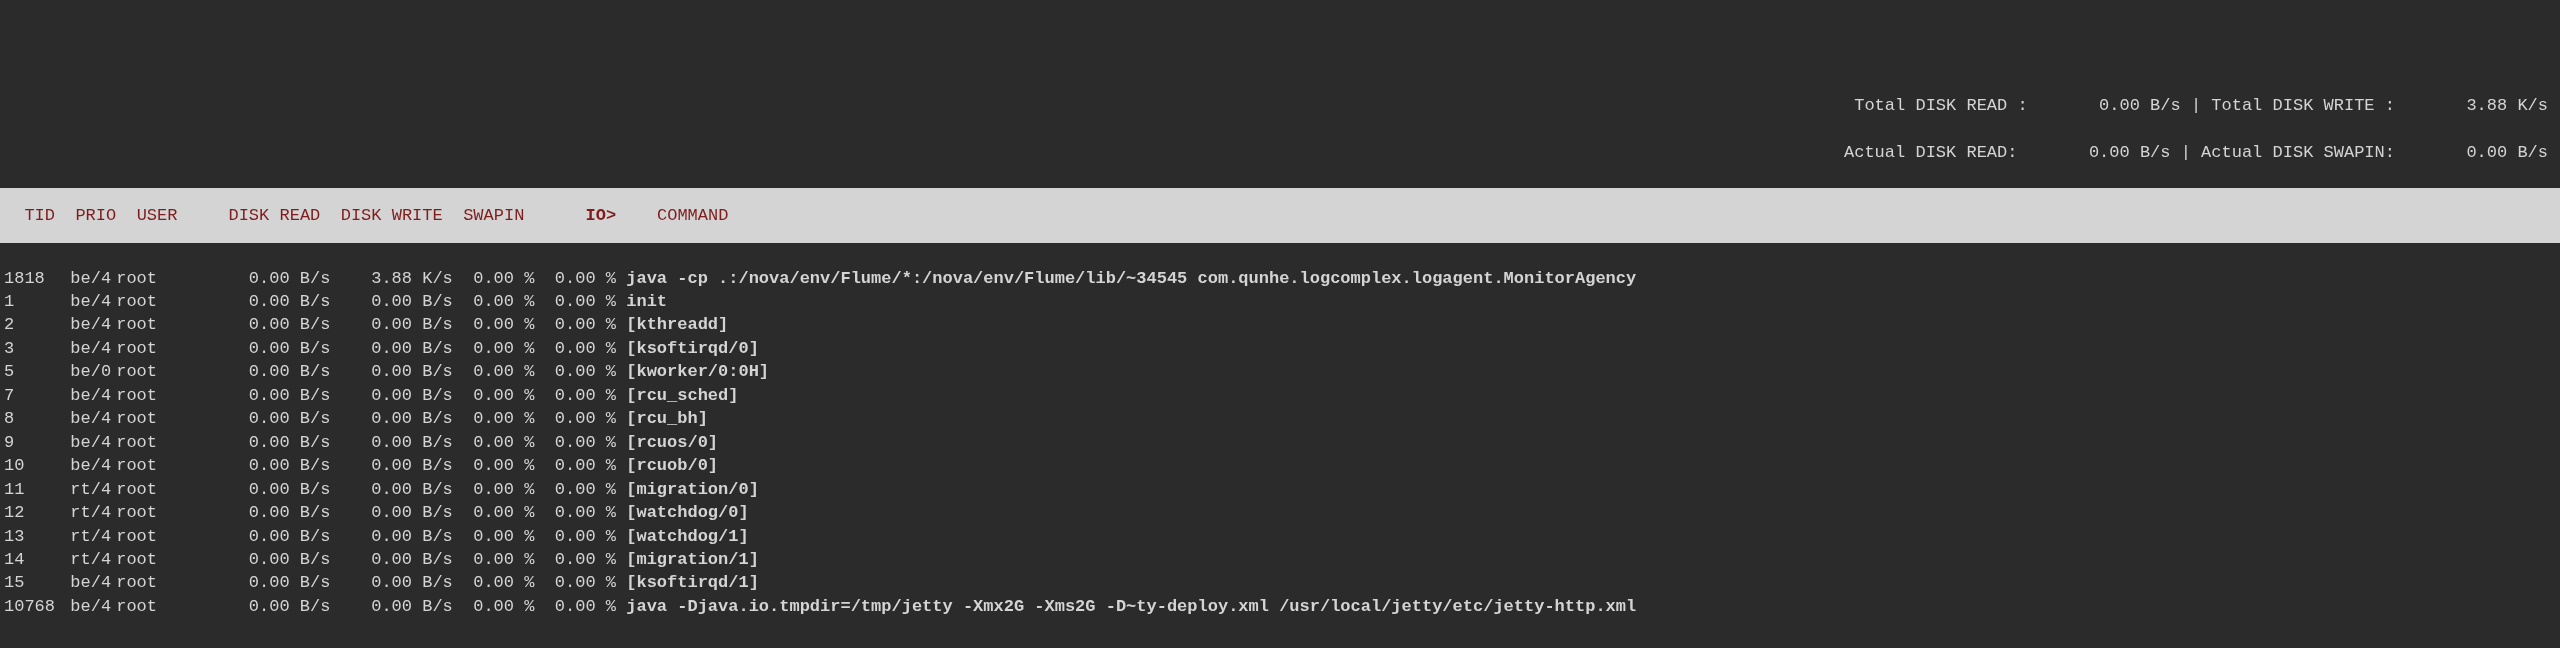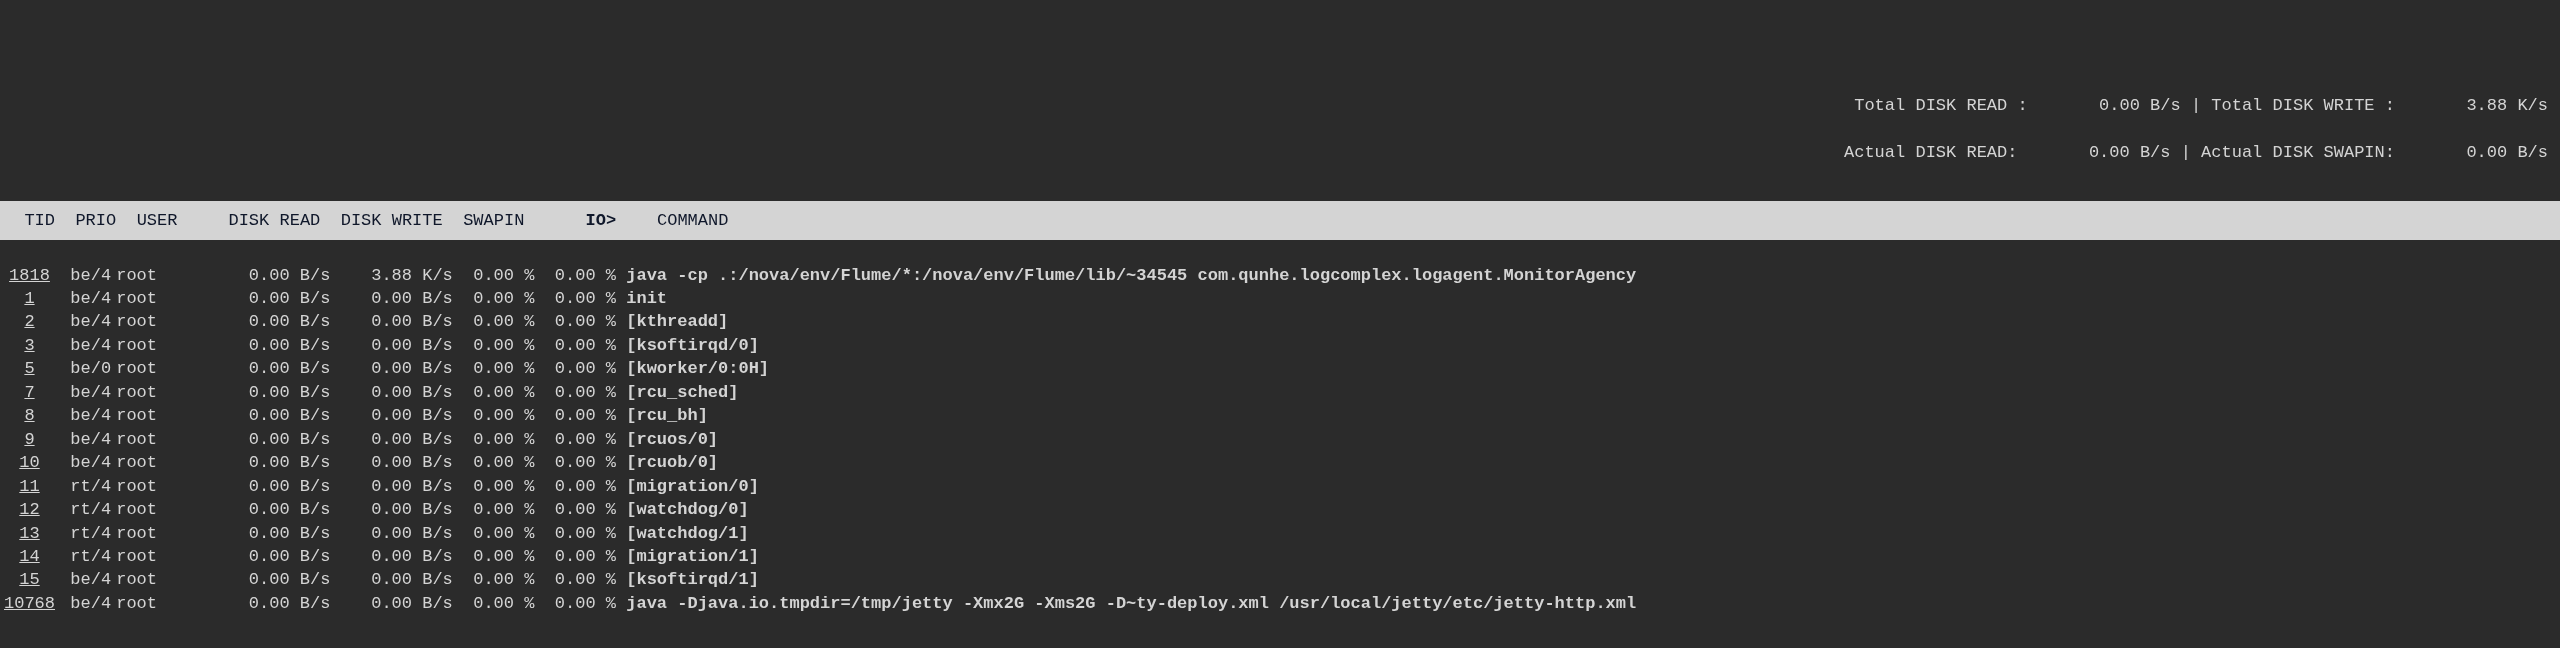--- a/index.html
+++ b/index.html
@@ -17,32 +17,31 @@
       overflow: hidden;
       width: 2560px;
       height: 648px;
     }
     .summary-line {
       padding: 0 12px;
       text-align: right;
     }
     .header-row {
       background-color: #d4d4d4;
-      color: #0f172a;
-      padding: 8px 4px;
+      color: #7f1d1d;
+      padding: 16px 4px;
       font-weight: normal;
-      margin-top: 13px;
     }
     .header-row .bold {
       font-weight: bold;
     }
     .process-row {
       padding: 0 4px;
     }
-    .col-tid { display: inline-block; width: 5ch; text-align: center; text-decoration: underline; }
+    .col-tid { display: inline-block; width: 5ch; text-align: left; }
     .col-prio { display: inline-block; width: 5ch; text-align: center; }
     .col-user { display: inline-block; width: 9ch; text-align: left; }
     .col-read { display: inline-block; width: 12ch; text-align: right; }
     .col-write { display: inline-block; width: 12ch; text-align: right; }
     .col-swapin { display: inline-block; width: 8ch; text-align: right; }
     .col-io { display: inline-block; width: 8ch; text-align: right; }
     .col-cmd { display: inline-block; padding-left: 1ch; font-weight: bold; }
   </style>
 </head>
 <body>

